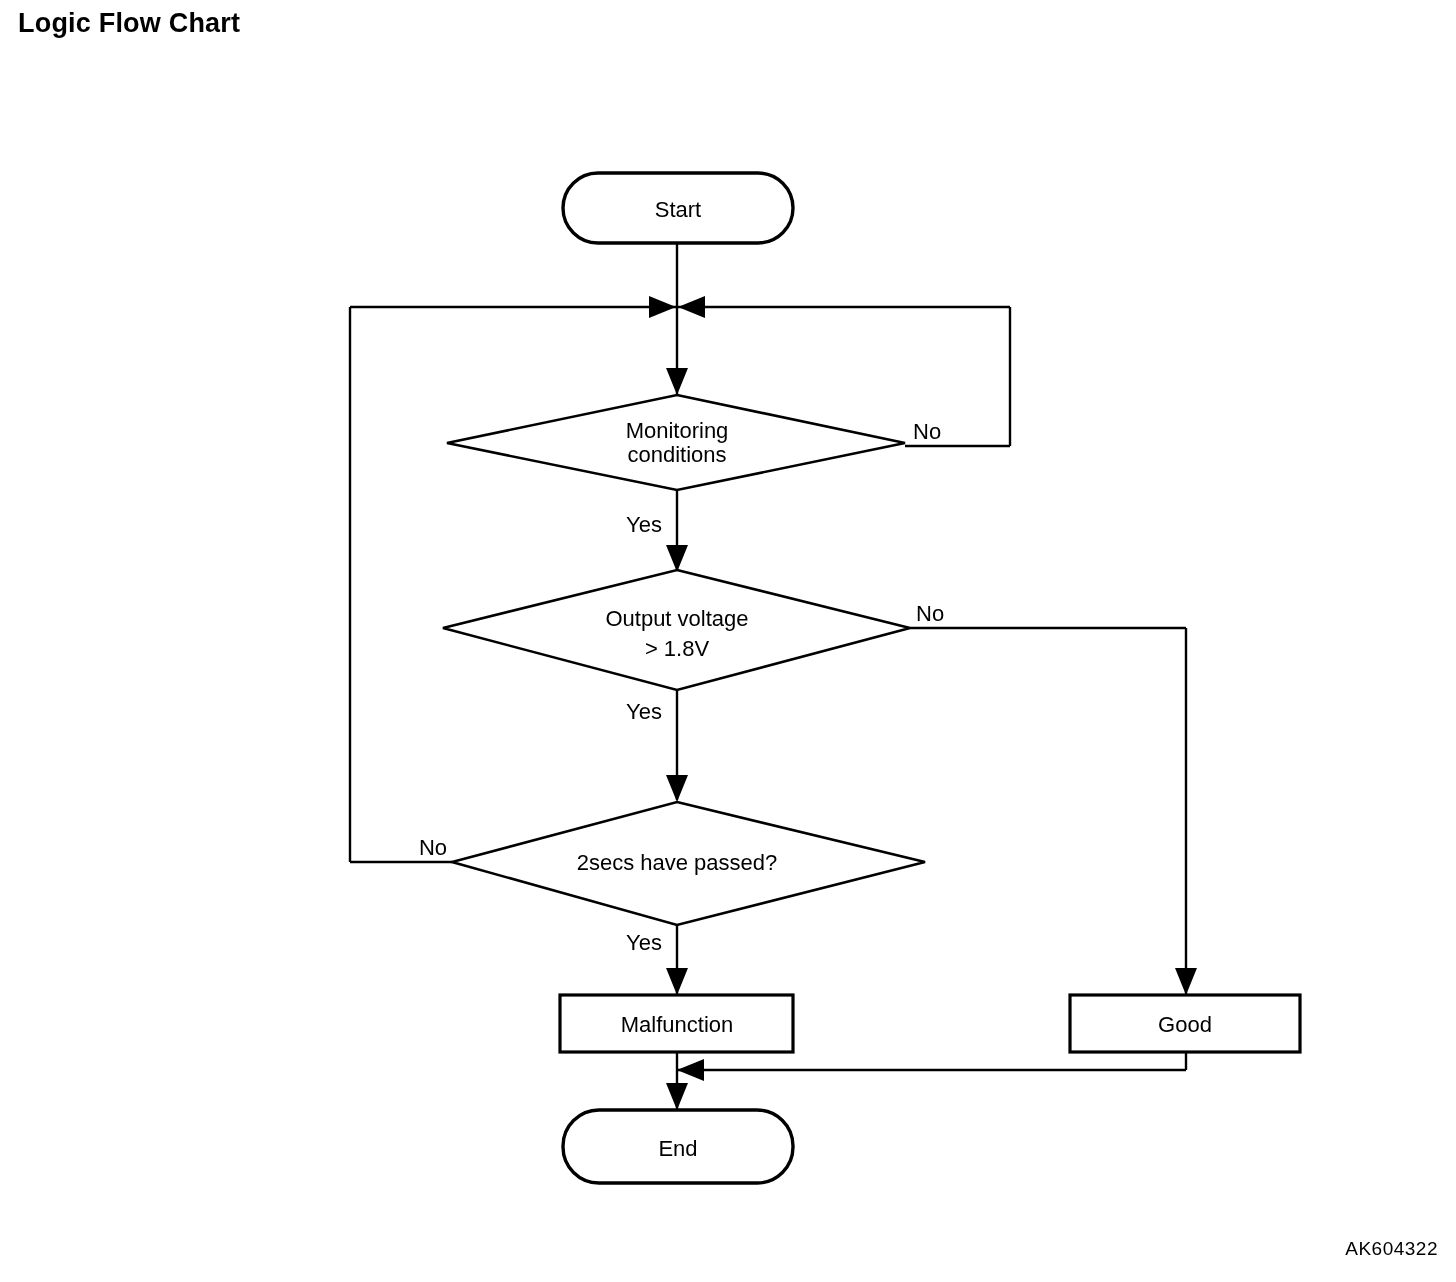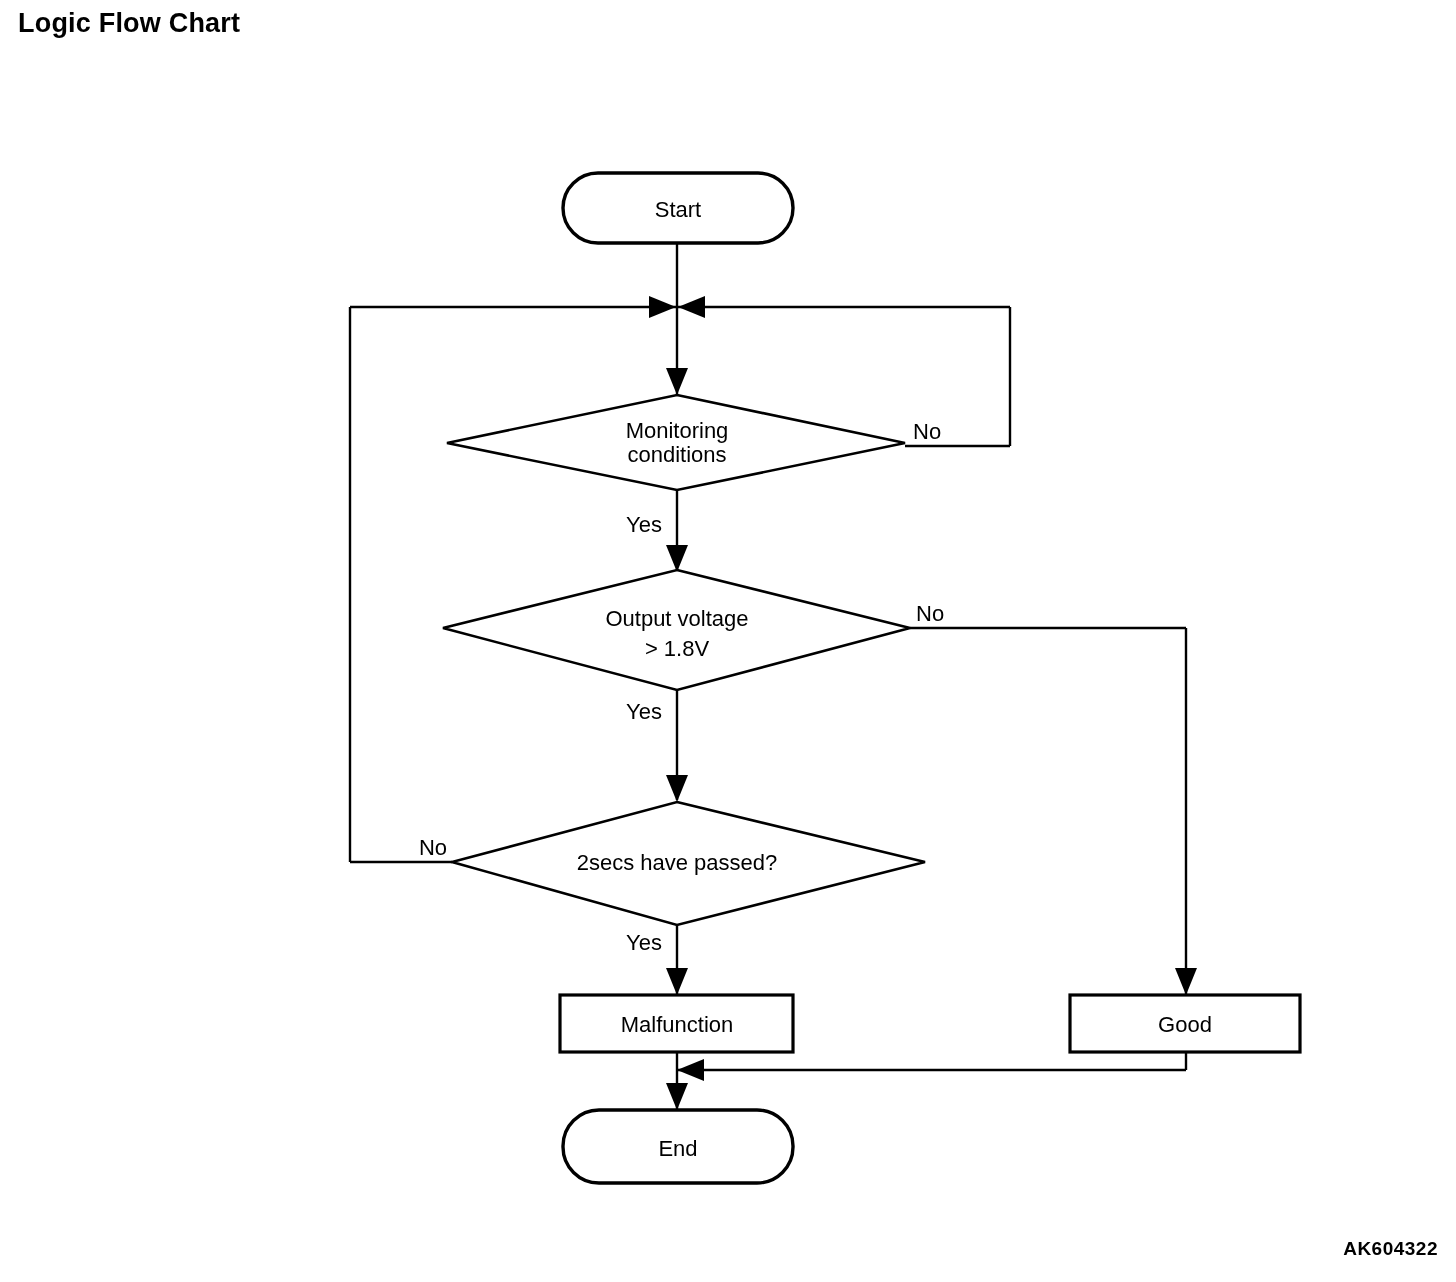--- a/index.html
+++ b/index.html
@@ -26,21 +26,21 @@
     font-size: 27px;
     font-weight: bold;
     letter-spacing: 0.2px;
     white-space: nowrap;
   }
   #figure-code {
     position: absolute;
     right: 18px;
     top: 1238px;
     font-size: 19px;
-    font-weight: bold;
+    font-weight: normal;
     letter-spacing: 0.5px;
     white-space: nowrap;
   }
   svg#flow {
     position: absolute;
     left: 0;
     top: 0;
   }
   .node-label, .edge-label {
     font-family: "Liberation Sans", sans-serif;

